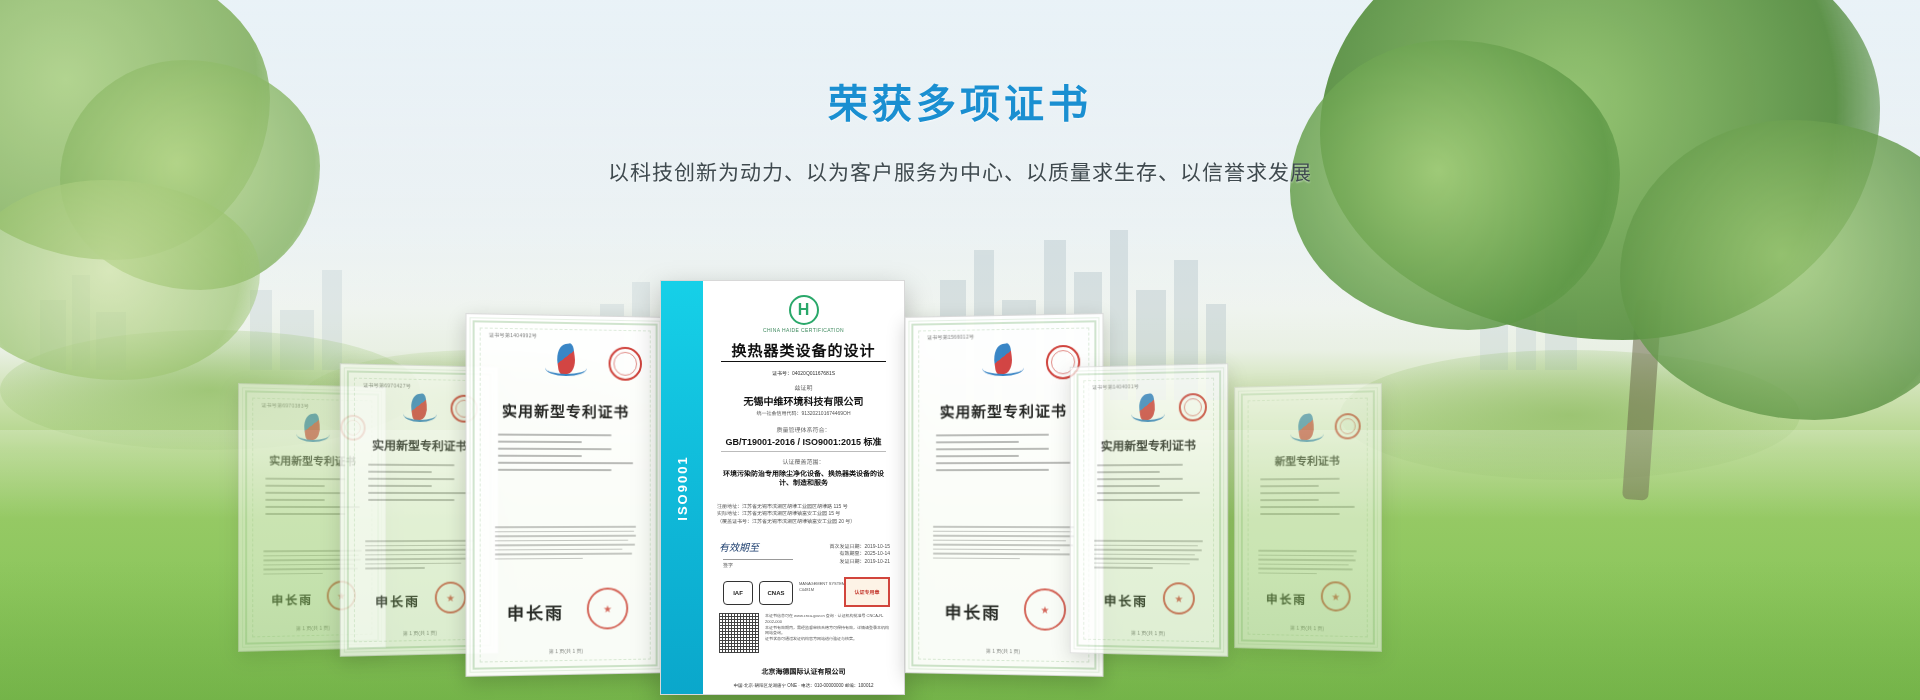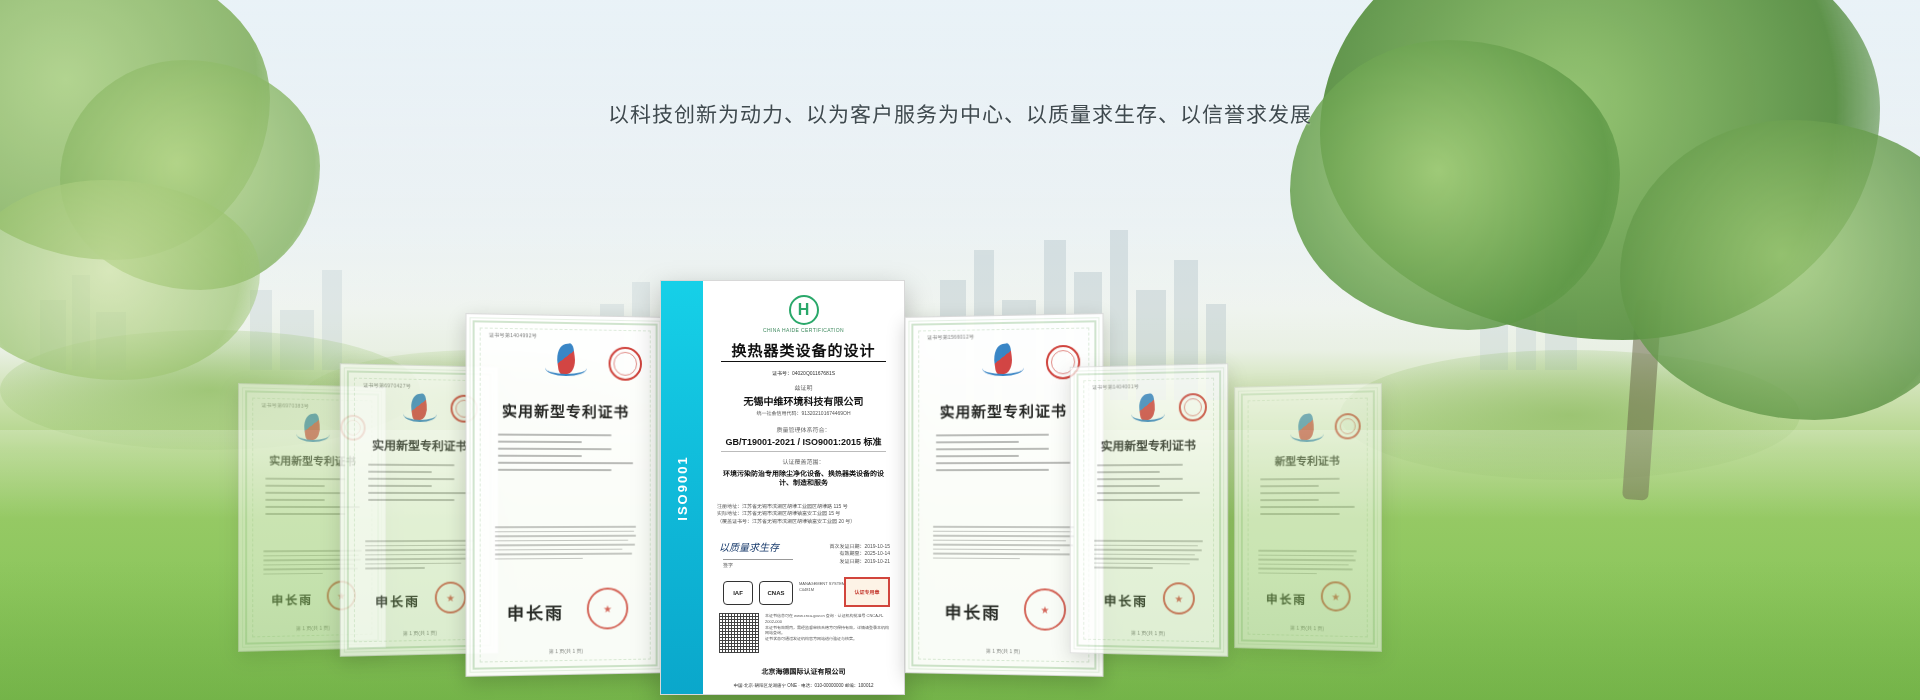--- a/index.html
+++ b/index.html
@@ -277,20 +277,21 @@
 
   <div class="trunk trunk-r"></div>
   <div class="tree leaf-r1"></div>
   <div class="tree leaf-r2"></div>
   <div class="tree leaf-r3"></div>
 
   <div class="lawn-band lb1"></div>
   <div class="lawn-band lb2"></div>
 
   <div class="heading-wrap">
+    <div class="title">荣获多项证书</div>
     <div class="subtitle">以科技创新为动力、以为客户服务为中心、以质量求生存、以信誉求发展</div>
   </div>
 
   <div class="certs">
 
     <div class="cert" style="left:238px; top:105px; width:150px; height:265px; opacity:.5; transform: perspective(900px) rotateY(10deg);">
       <div class="frame"></div>
       <div class="cert-inner">
         <div class="code-top">证书号第6970383号</div>
         <div class="logo">
@@ -399,39 +400,39 @@
         <div class="iso-rule" style="top:80px;"></div>
 
         <div class="iso-line" style="top:88px; font-size:5px;">
           <span>证书号：</span><span>04020Q01167681S</span>
         </div>
         <div class="iso-line" style="top:102px; font-size:6px; color:#666;">兹证明</div>
         <div class="iso-line iso-company" style="top:112px;">无锡中维环境科技有限公司</div>
         <div class="iso-line" style="top:128px; font-size:5px; color:#555;">统一社会信用代码：913202101674469OH</div>
 
         <div class="iso-line" style="top:144px; font-size:6px; color:#666;">质量管理体系符合：</div>
-        <div class="iso-line iso-std" style="top:154px;">GB/T19001-2021 / ISO9001:2015 标准</div>
+        <div class="iso-line iso-std" style="top:154px;">GB/T19001-2016 / ISO9001:2015 标准</div>
         <div class="iso-rule" style="top:170px; background:#bbb;"></div>
 
         <div class="iso-line" style="top:176px; font-size:6px; color:#666;">认证覆盖范围：</div>
         <div class="iso-line iso-scope" style="top:188px; padding:0 14px;">环境污染防治专用除尘净化设备、换热器类设备的设计、制造和服务</div>
 
         <div class="iso-small" style="top:222px; left:14px; right:14px; position:absolute;">
           <div>注册地址：江苏省无锡市滨湖区胡埭工业园区胡埭路 115 号</div>
           <div>实际地址：江苏省无锡市滨湖区胡埭镇富安工业园 15 号</div>
           <div>（覆盖证书号：江苏省无锡市滨湖区胡埭镇富安工业园 20 号）</div>
         </div>
 
         <div class="iso-small" style="top:262px; right:14px; width:86px; position:absolute; text-align:right;">
           <div>首次发证日期：2019-10-15</div>
           <div>有效期至：2025-10-14</div>
           <div>发证日期：2019-10-21</div>
         </div>
 
-        <div class="iso-sign" style="left:16px; top:258px; font-size:10px;">以质量求生存</div>
+        <div class="iso-sign" style="left:16px; top:258px; font-size:10px;">有效期至</div>
         <div class="iso-small" style="position:absolute; left:20px; top:278px; width:70px; border-top:1px solid #999; padding-top:2px;">签字</div>
 
         <div class="iaf" style="left:20px; top:300px; width:30px; height:24px; border-radius:4px;">IAF</div>
         <div class="iaf" style="left:56px; top:300px; width:34px; height:24px; border-radius:4px;">CNAS</div>
         <div class="iso-small" style="position:absolute; left:96px; top:300px; width:60px; font-size:4px;">MANAGEMENT SYSTEM
 CNAS C0481M</div>
         <div class="iso-gold" style="right:14px; top:296px; width:46px; height:30px;">认证专用章</div>
 
         <div class="qr" style="left:16px; top:332px; width:40px; height:40px;"></div>
         <div class="iso-small" style="position:absolute; left:62px; top:332px; right:12px; font-size:4px;">

